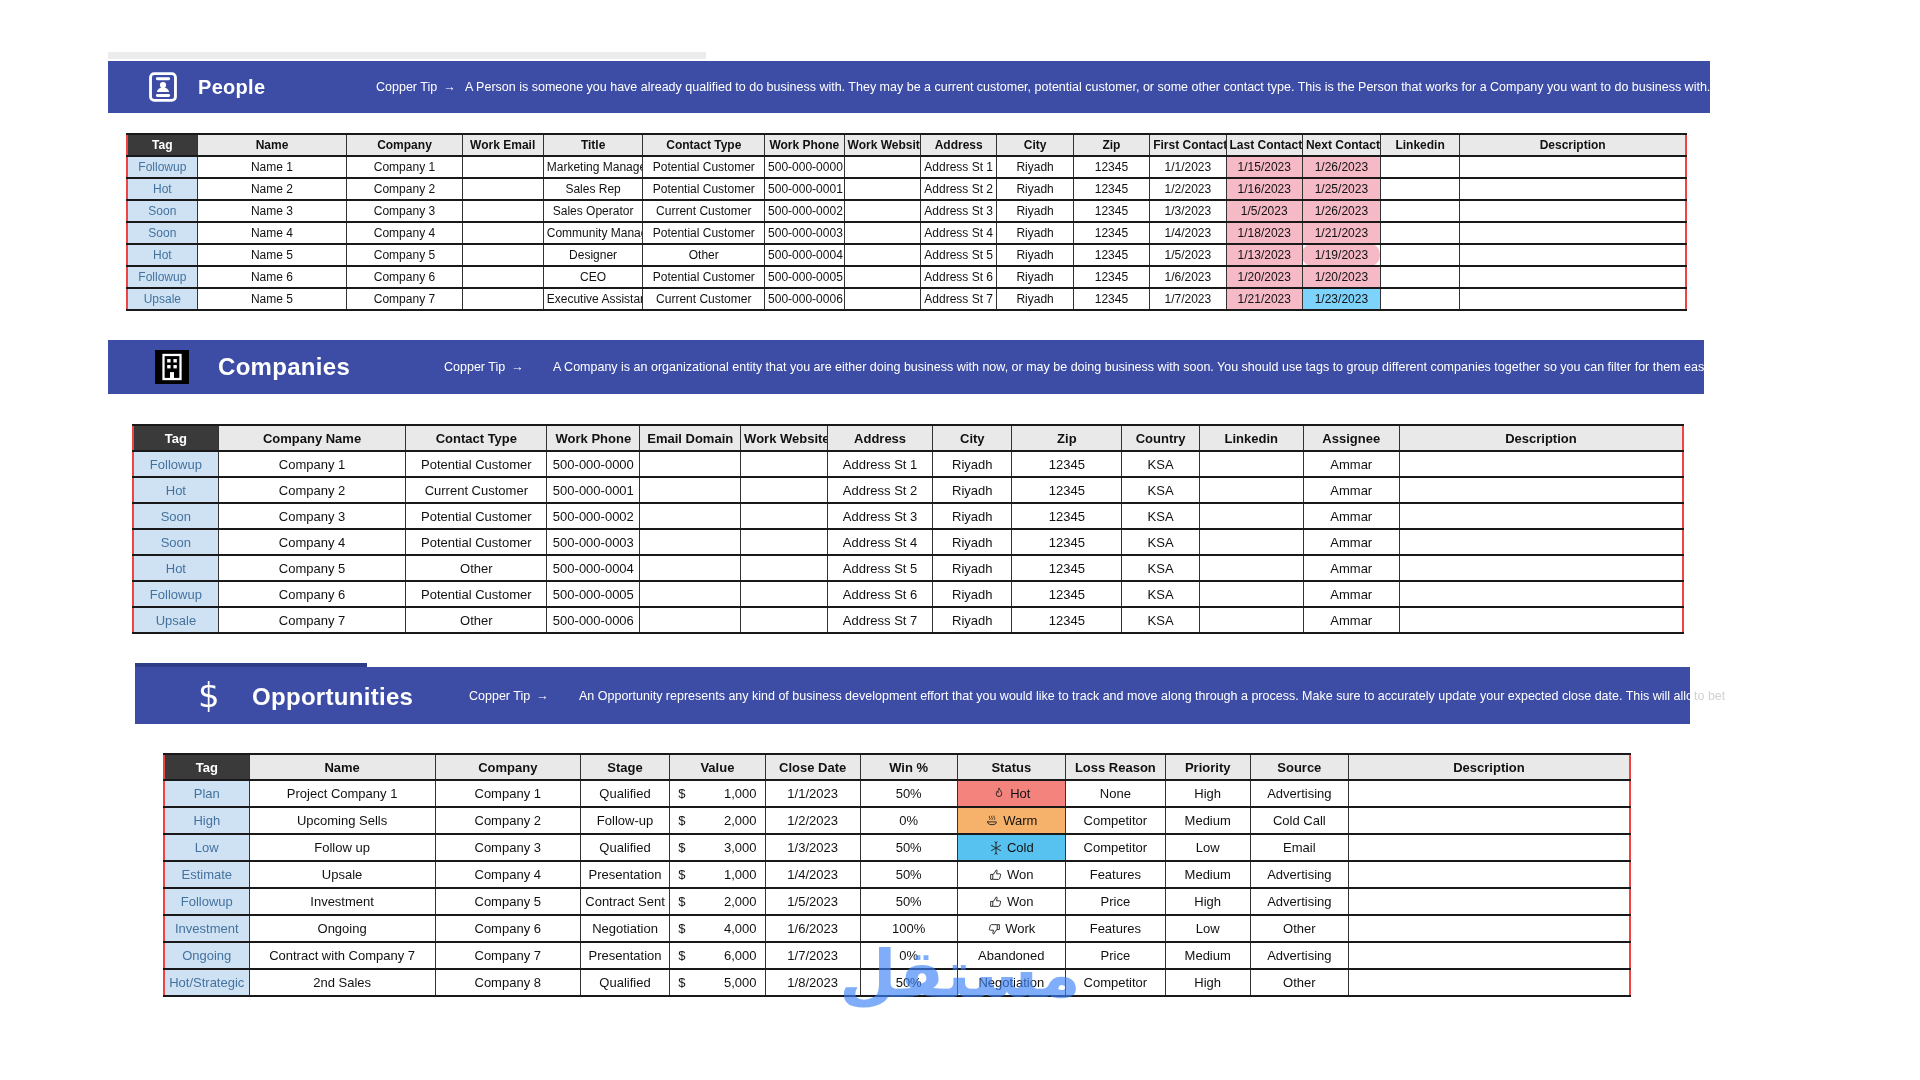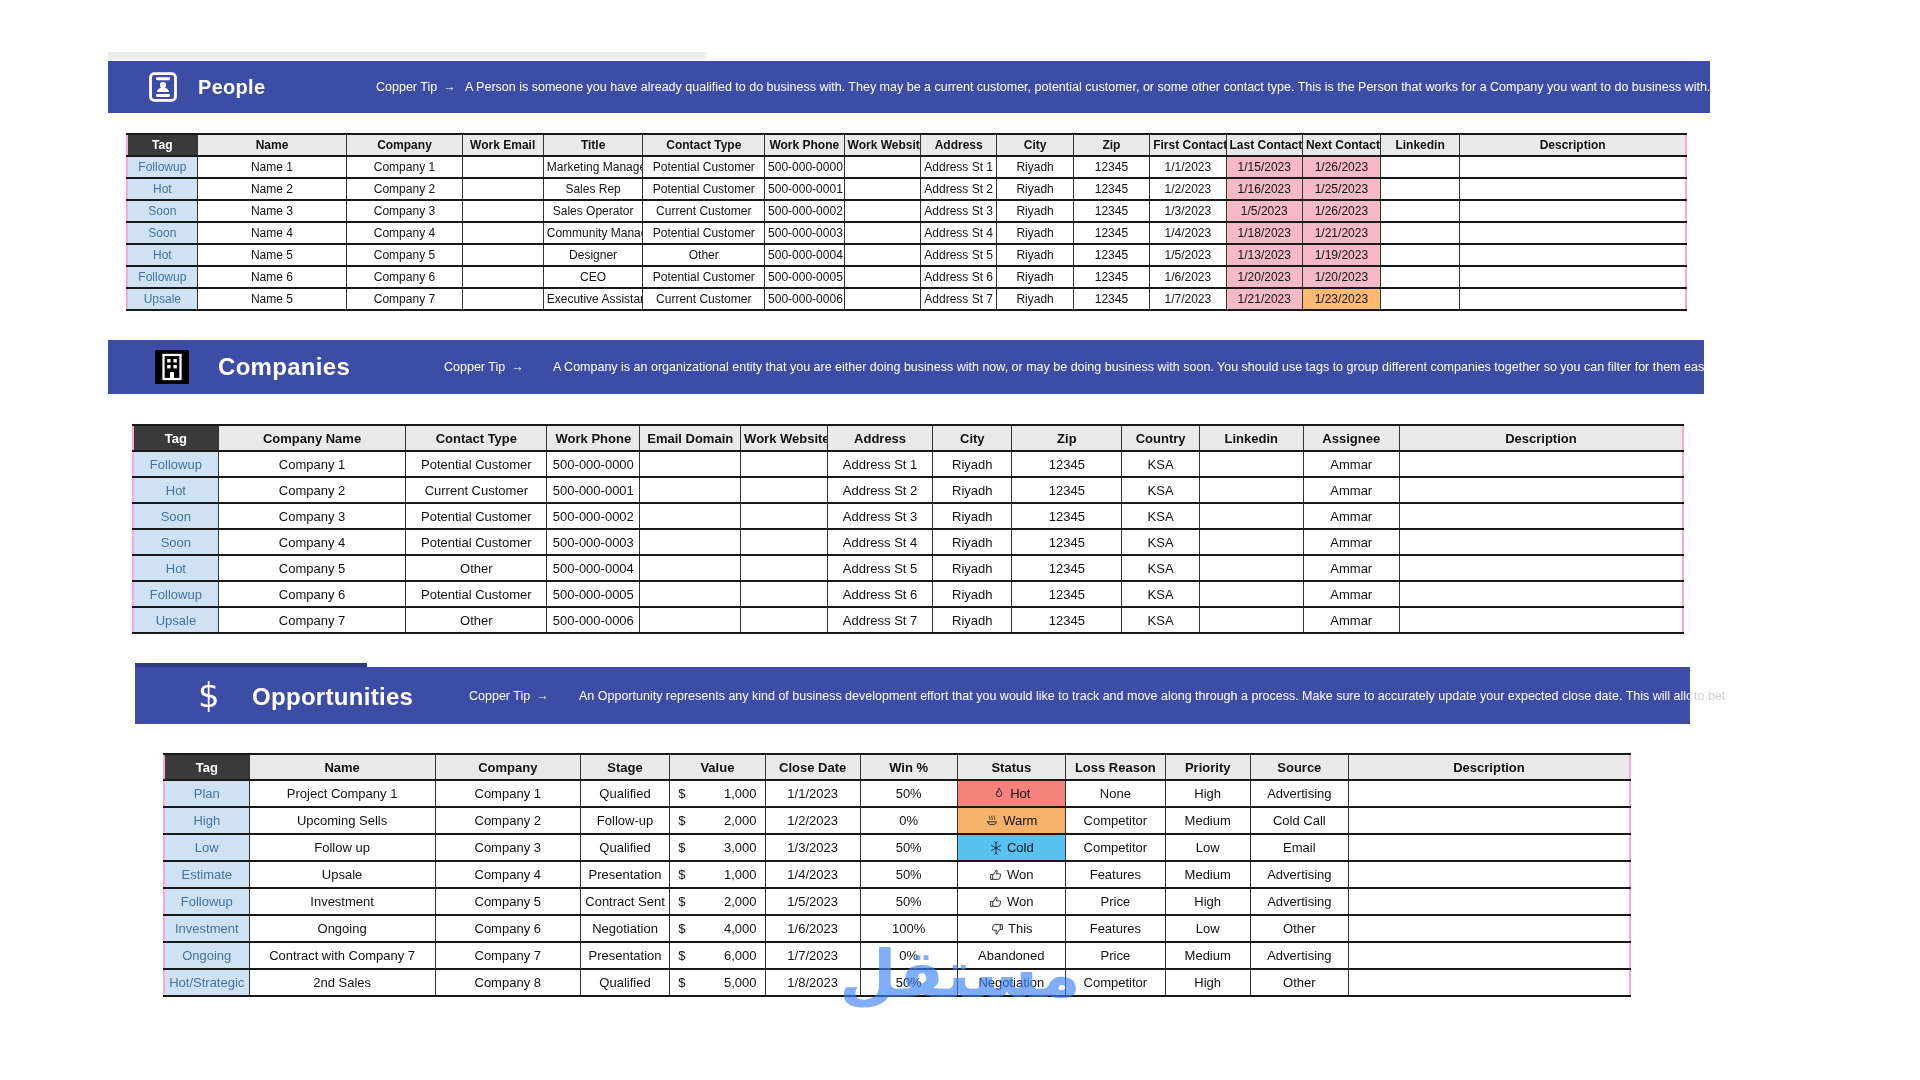--- a/index.html
+++ b/index.html
@@ -32,21 +32,21 @@
   #opps-banner{left:135px;top:667px;width:1555px;height:57px;}
   #opps-banner .dollar{position:absolute;left:63px;top:8px;font-size:34px;color:#fff;
                        font-family:"DejaVu Sans",sans-serif;}
   #opps-banner h2{left:117px;top:16px;font-size:24px;}
   #opps-banner .tip-label{left:334px;top:22px;}
   #opps-banner .tip-text{left:444px;top:22px;}
 
   .tip-overflow{position:absolute;left:1694px;top:689px;font-size:12.5px;color:#d2d2d2;white-space:nowrap;}
 
   
-  table{border-collapse:collapse;table-layout:fixed;position:absolute;border:2px solid #f9a8d4;background:#fff;}
+  table{border-collapse:collapse;table-layout:fixed;position:absolute;border:2px solid #ef4444;background:#fff;}
   th,td{border-left:1px solid #333;border-right:1px solid #333;
         border-top:2px solid #191919;border-bottom:2px solid #191919;
         text-align:center;overflow:hidden;white-space:nowrap;padding:0 3px;color:#111;}
   th{background:#e9e9e9;font-weight:bold;}
   th.tag-head{background:#3a3a3a;color:#fff;font-weight:bold;}
   td.tag-cell{background:#cfe2f3;color:#44729e;}
 
   #people-table{left:126px;top:133px;width:1561px;}
   #people-table th,#people-table td{font-size:12px;height:20px;}
 
@@ -209,21 +209,21 @@
           <td></td>
           <td>Designer</td>
           <td>Other</td>
           <td>500-000-0004</td>
           <td></td>
           <td>Address St 5</td>
           <td>Riyadh</td>
           <td>12345</td>
           <td>1/5/2023</td>
           <td style="background: rgb(245, 186, 198);">1/13/2023</td>
-          <td style="background: rgb(245, 186, 198);">1/19/2023</td>
+          <td style="background: rgb(245, 186, 198); border-radius: 10px;">1/19/2023</td>
           <td></td>
           <td></td>
         </tr>
         <tr>
           <td class="tag-cell">Followup</td>
           <td>Name 6</td>
           <td>Company 6</td>
           <td></td>
           <td>CEO</td>
           <td>Potential Customer</td>
@@ -245,21 +245,21 @@
           <td></td>
           <td>Executive Assistant</td>
           <td>Current Customer</td>
           <td>500-000-0006</td>
           <td></td>
           <td>Address St 7</td>
           <td>Riyadh</td>
           <td>12345</td>
           <td>1/7/2023</td>
           <td style="background: rgb(245, 186, 198);">1/21/2023</td>
-          <td style="background: #fdba74; margin-left: 19px;">1/23/2023</td>
+          <td style="background: #7dd3fc; margin-left: 19px;">1/23/2023</td>
           <td></td>
           <td></td>
         </tr>
       </tbody>
     </table>
 
   <div class="banner" id="companies-banner">
     <span class="b-icon">
       <svg viewBox="0 0 24 24" width="34" height="34" fill="none" stroke="#fff" stroke-width="1.6">
         <rect x="6" y="3.5" width="12" height="17"></rect>
@@ -604,21 +604,21 @@
           </td>
           <td>1/6/2023</td>
           <td>100%</td>
           <td>
             <span class="s-in">
               <svg class="st-ic" viewBox="0 0 24 24" fill="none" stroke="#222" stroke-width="1.6" stroke-linecap="round" stroke-linejoin="round">
                 <g transform="rotate(180 12 12)">
                   <path d="M3.5 11h3v8.5h-3zM6.5 18.5l1.5 1h8a2.5 2.5 0 0 0 2.4-1.9l1.4-5.2A1.8 1.8 0 0 0 18 10h-5l.9-4.6A1.6 1.6 0 0 0 12.3 3.5L8.5 10l-2 1"></path>
                 </g>
               </svg>
-              <span>This</span>
+              <span>Work</span>
             </span>
           </td>
           <td>Features</td>
           <td>Low</td>
           <td>Other</td>
           <td></td>
         </tr>
         <tr>
           <td class="tag-cell">Ongoing</td>
           <td>Contract with Company 7</td>

